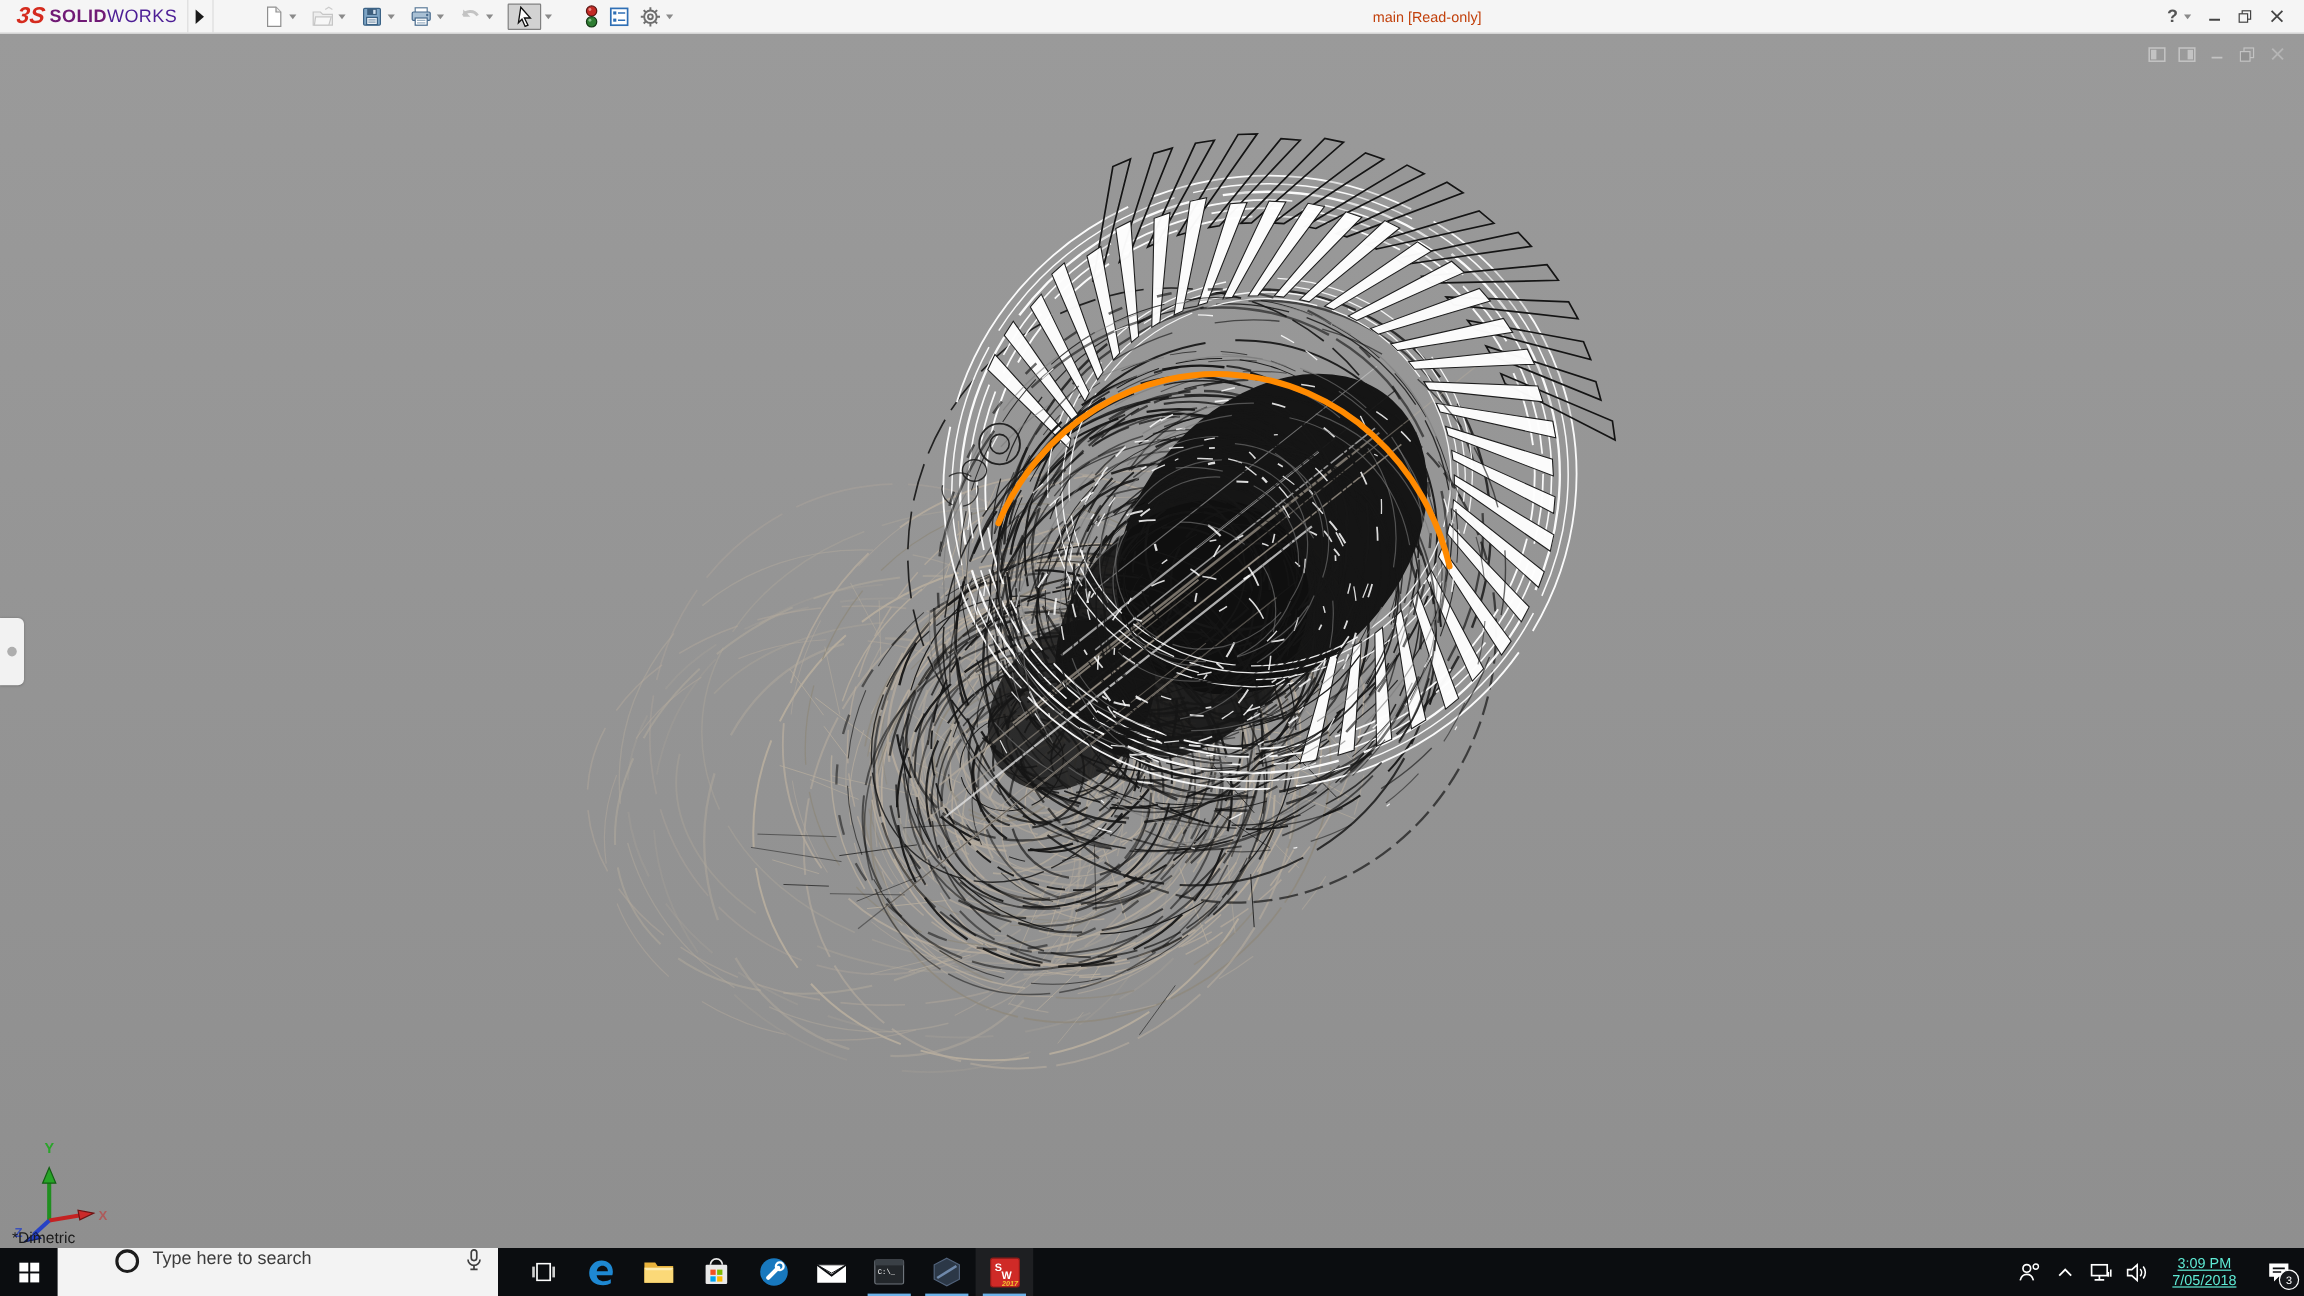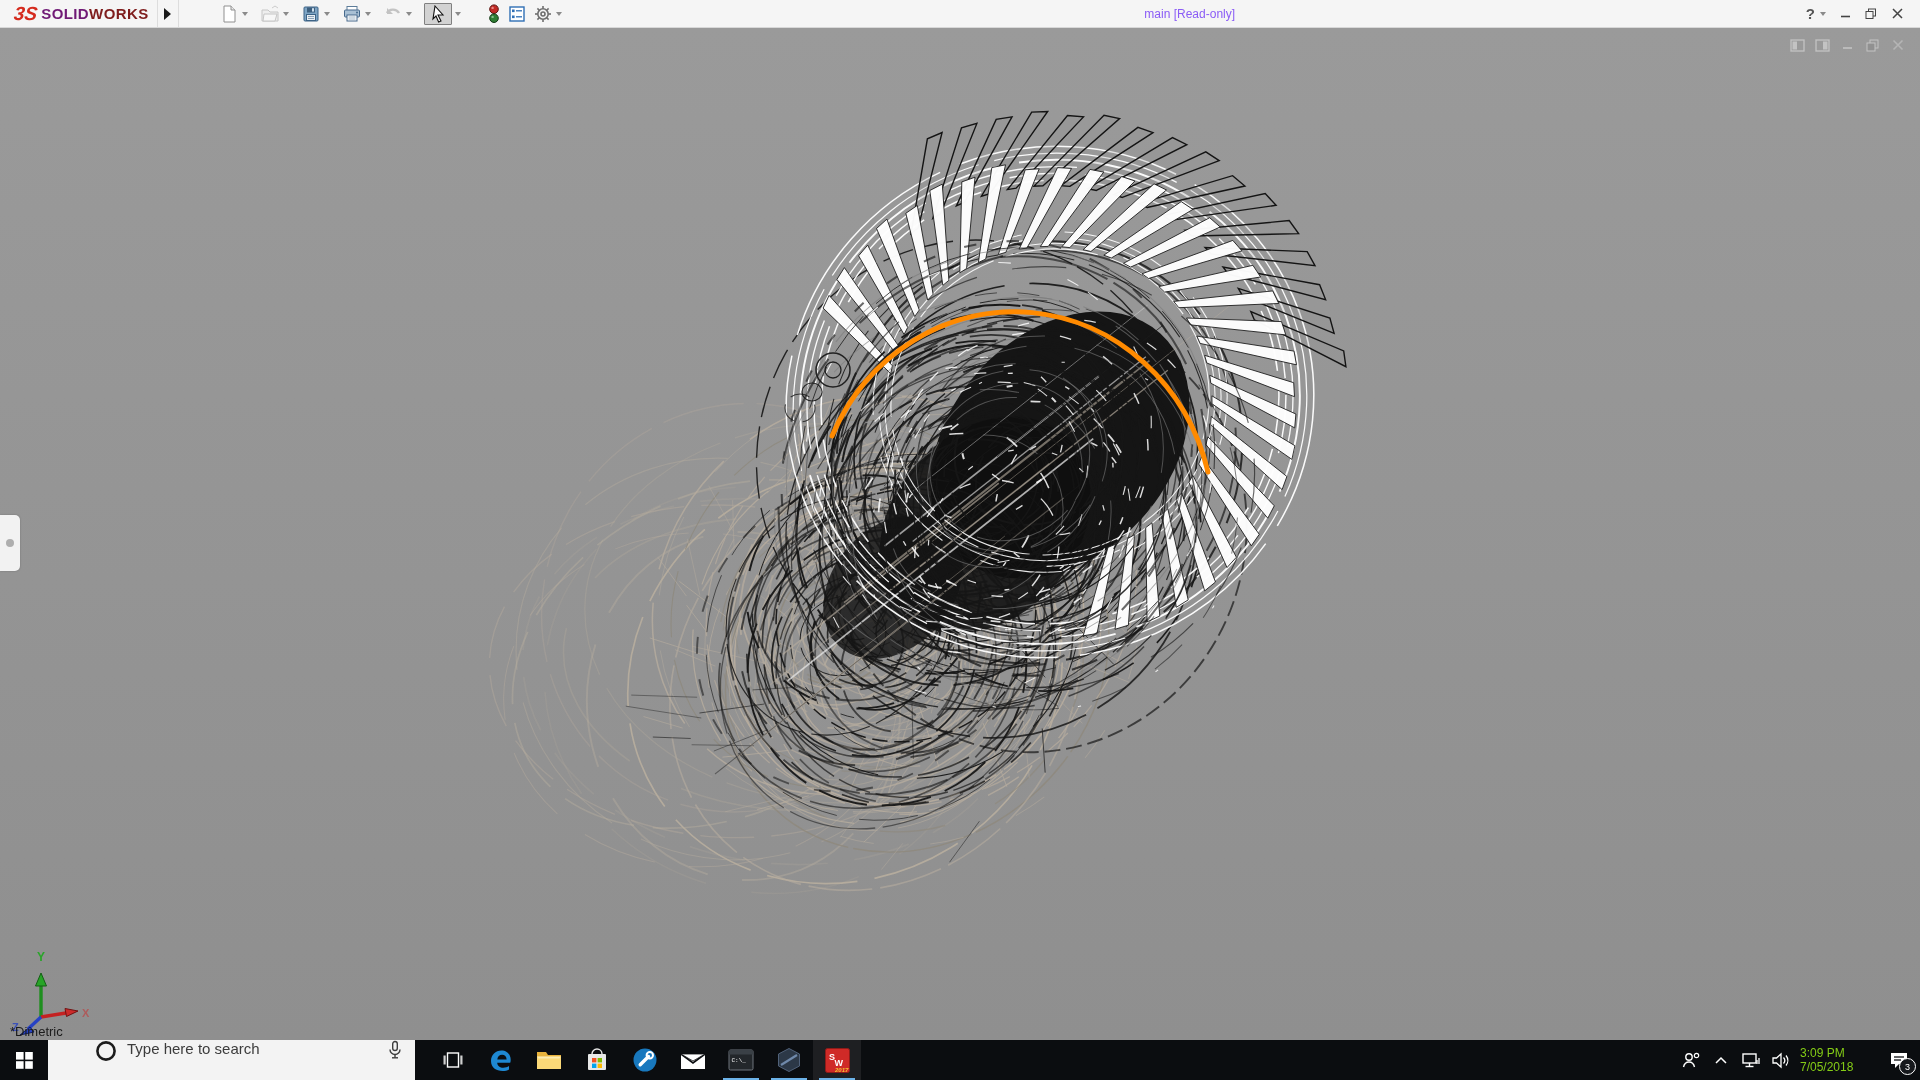--- a/index.html
+++ b/index.html
@@ -3,32 +3,32 @@
 <meta charset="utf-8">
 <style>
   html,body{margin:0;padding:0;width:1920px;height:1080px;overflow:hidden;
     font-family:"Liberation Sans", sans-serif; background:#949494;}
   
   .titlebar{position:absolute;left:0;top:0;width:1920px;height:27px;background:#f5f5f5;
     border-bottom:1px solid #d8d8d8;display:flex;align-items:center;z-index:30;}
   .logo{display:flex;align-items:baseline;padding:0 8px 0 14px;height:27px;align-items:center;}
   .logo .ds{color:#d52b1e;font-weight:bold;font-style:italic;font-size:19px;transform:skewX(-8deg);margin-right:4px;}
   .logo .solid{color:#701a75;font-weight:bold;font-size:15px;letter-spacing:.4px;}
-  .logo .works{color:#7f1d1d;font-weight:700;font-size:15px;letter-spacing:.4px;}
+  .logo .works{color:#4c1d95;font-weight:400;font-size:15px;letter-spacing:.4px;}
   .flyout{width:20px;height:27px;display:flex;align-items:center;justify-content:center;
     border-left:1px solid #ddd;border-right:1px solid #ddd;cursor:pointer;}
   .flyout .tri{width:0;height:0;border-left:7px solid #1a1a1a;border-top:6px solid transparent;border-bottom:6px solid transparent;}
   .tb-main{display:flex;align-items:center;margin-left:40px;}
   .tb-item{display:flex;align-items:center;margin-right:6px;}
   .tb-item svg{display:block;}
   .caret{width:0;height:0;border-top:4px solid #8a8a8a;border-left:3.5px solid transparent;
     border-right:3.5px solid transparent;margin:0 6px 0 3px;}
   .sel-box{border:1px solid #808080;background:#d2d2d2;padding:1px 3px;border-radius:1px;}
   .tb-gap{width:14px;}
-  .tb-title{flex:1;text-align:center;font-size:12px;color:#8b5cf6;}
+  .tb-title{flex:1;text-align:center;font-size:12px;color:#c2410c;}
   .win-ctrls{display:flex;align-items:center;padding-right:10px;}
   .win-ctrls .help{font-size:15px;font-weight:bold;color:#555;margin-right:2px;}
   .win-ctrls .wc{width:26px;height:22px;display:flex;align-items:center;justify-content:center;}
   
   .viewport{position:absolute;left:0;top:27px;width:1920px;height:1013px;
     background:linear-gradient(#9a9a9a,#8f8f8f);overflow:hidden;}
   #engine{position:absolute;left:0;top:0;}
   .child-ctrls{position:absolute;right:10px;top:8px;display:flex;align-items:center;z-index:5;}
   .child-ctrls .cc{width:25px;height:20px;display:flex;align-items:center;justify-content:center;}
   .left-tab{position:absolute;left:0;top:488px;width:20px;height:56px;background:#f2f2f2;
@@ -43,21 +43,21 @@
   .searchbox{width:332px;background:#f3f3f3;display:flex;align-items:flex-start;margin:0;padding-left:35px;}
   .searchbox .ring{margin:0 10px 0 12px;}
   .searchbox .ph{flex:1;font-size:15px;color:#3c3c3c;}
   .searchbox .mic{margin-right:12px;}
   .tb-apps{display:flex;align-items:stretch;margin-left:14px;}
   .app-btn{width:48px;display:flex;align-items:center;justify-content:center;position:relative;}
   .app-btn.open::after{content:"";position:absolute;left:6px;right:6px;bottom:0;height:2.5px;background:#6cb2e8;}
   .app-btn.active{background:rgba(255,255,255,.08);}
   .tray{margin-left:auto;display:flex;align-items:center;}
   .tray-ic{width:30px;height:40px;display:flex;align-items:center;justify-content:center;}
-  .clock{width:74px;text-align:left;color:#84cc16;font-size:12px;line-height:14px;margin:0 4px;}
+  .clock{width:74px;text-align:center;color:#5eead4;font-size:12px;line-height:14px;margin:0 4px;text-decoration:underline;}
   .action{position:relative;width:42px;height:40px;display:flex;align-items:center;justify-content:center;}
   .badge{position:absolute;right:4px;bottom:5px;width:15px;height:15px;border-radius:50%;
     background:#16181c;border:1px solid #fff;color:#fff;font-size:9px;display:flex;align-items:center;justify-content:center;}
 </style>
 </head>
 <body>
 
 <div class="titlebar">
   <div class="logo">
     <span class="ds">3S</span>

